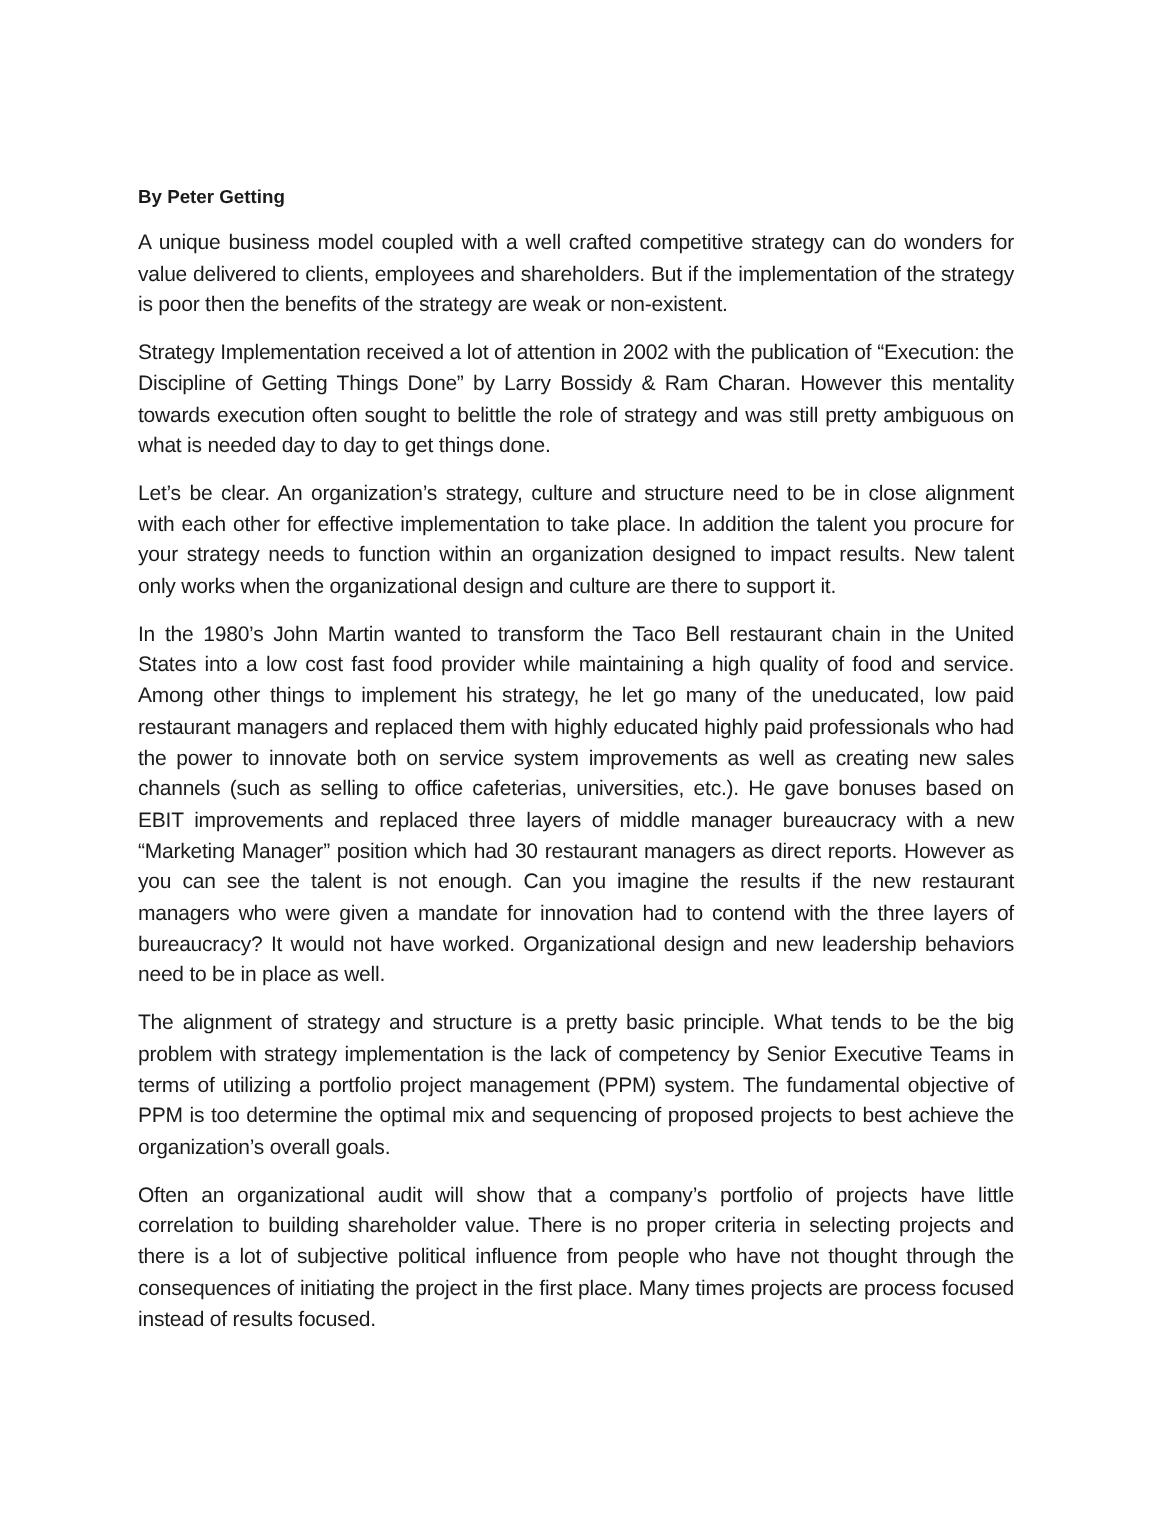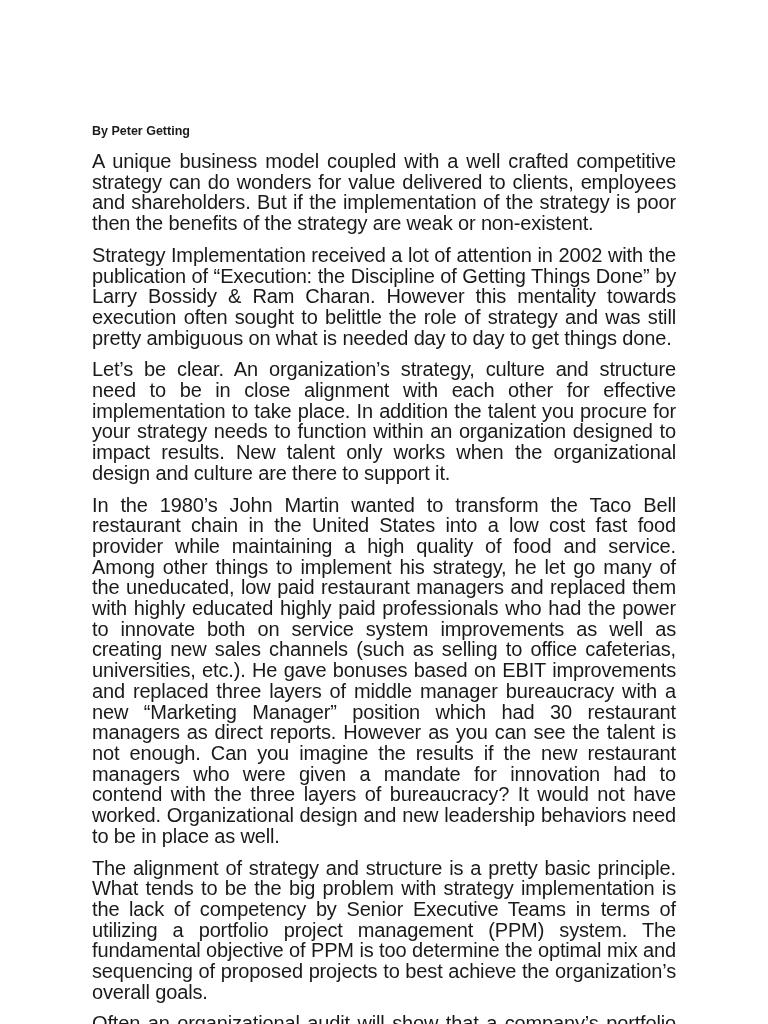--- a/index.html
+++ b/index.html
@@ -30,21 +30,21 @@
     }
     .byline {
       font-family: "Liberation Sans", sans-serif;
       font-weight: bold;
       font-size: 12.5px;
       line-height: 18px;
       margin: 0 0 11px 0;
     }
     .para {
       font-family: "Liberation Sans", sans-serif;
-      font-size: 20px;
+      font-size: 14px;
       line-height: 20.7px;
       text-align: justify;
       margin: 0 0 11px 0;
       letter-spacing: -0.15px;
       word-spacing: 0px;
     }
   </style>
 </head>
 <body>
 

